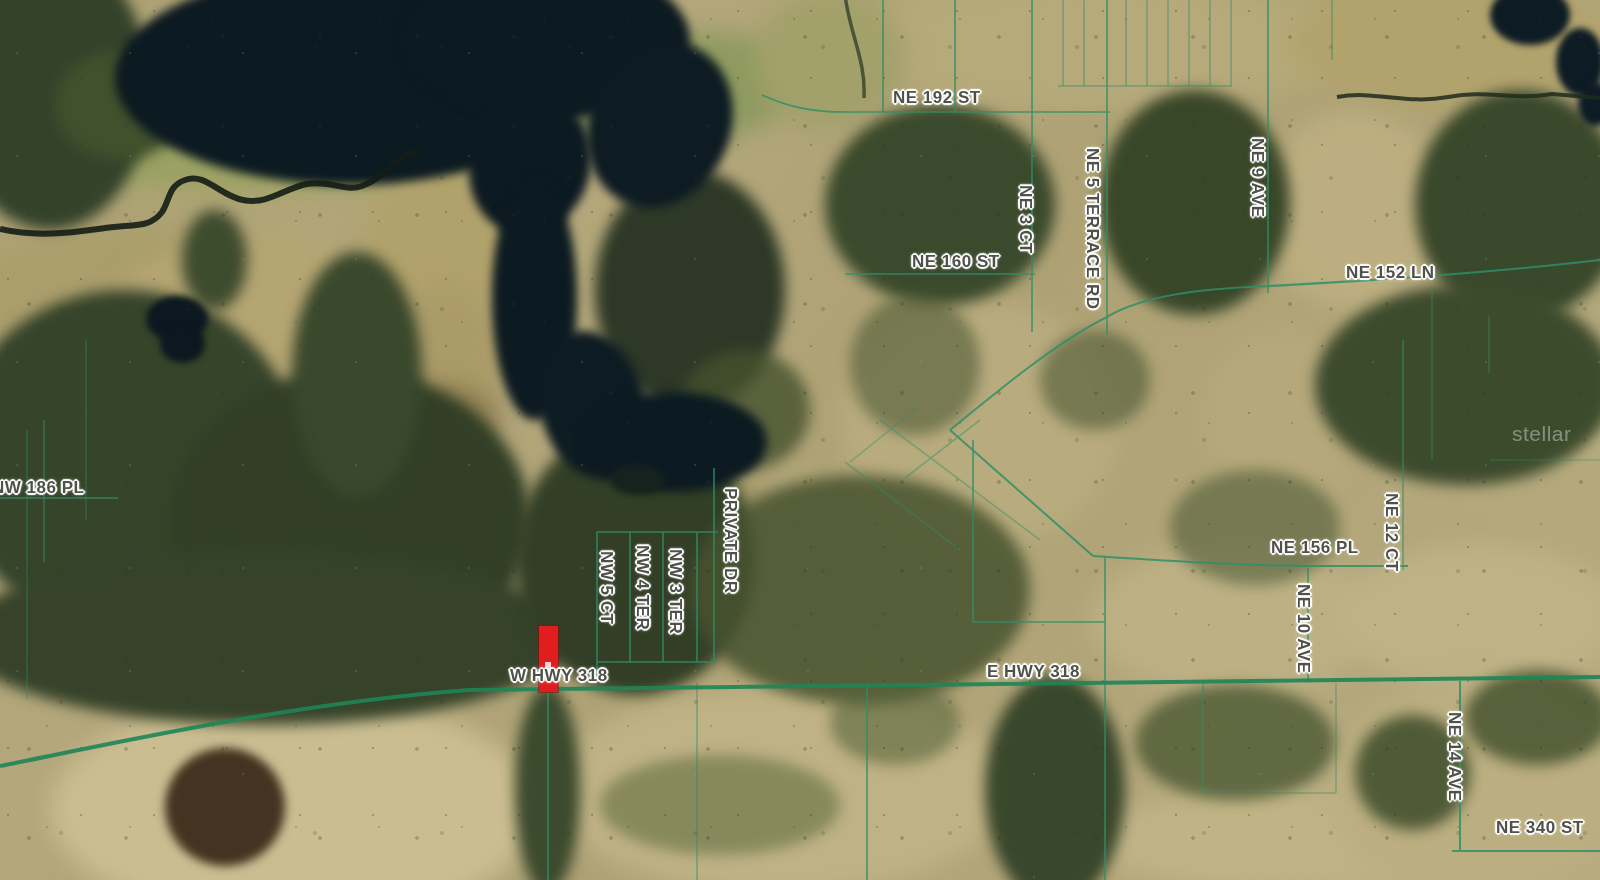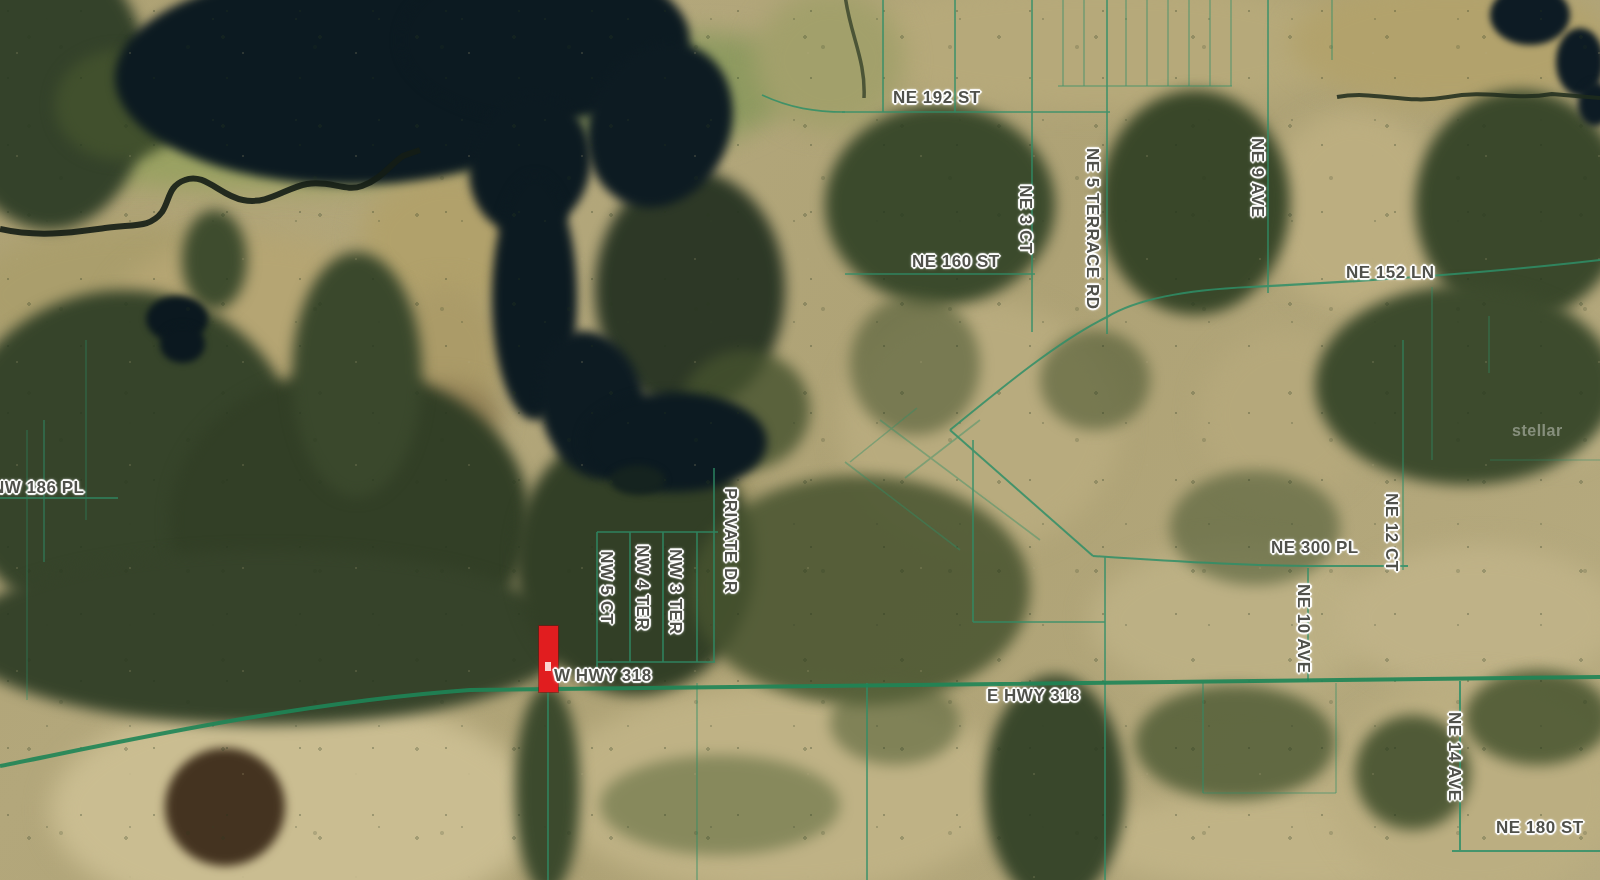--- a/index.html
+++ b/index.html
@@ -22,21 +22,21 @@
   .lbl{
     position:absolute;font-weight:bold;font-size:17px;letter-spacing:.5px;
     color:#50514b;white-space:nowrap;line-height:20px;
     text-shadow:-2px 0 1px #fff,2px 0 1px #fff,0 -2px 1px #fff,0 2px 1px #fff,
                 -1px -1px 1px #fff,1px 1px 1px #fff,1px -1px 1px #fff,-1px 1px 1px #fff,0 0 4px #fff;
   }
   .lbl.v{transform:rotate(90deg);transform-origin:0 0;}
   #marker{position:absolute;left:539px;top:626px;width:19px;height:66px;
     background:#e11d1f;box-shadow:0 0 0 1px rgba(140,10,10,.55);}
   #marker .spot{position:absolute;left:6px;top:36px;width:6px;height:9px;background:rgba(255,245,240,.85);}
-  #watermark{position:absolute;left:1512px;top:422px;font-size:16px;font-weight:bold;
+  #watermark{position:absolute;left:1512px;top:422px;font-size:21px;font-weight:normal;
     color:rgba(255,255,255,.38);letter-spacing:.5px;}
 </style>
 </head>
 <body>
 
 <div id="map">
 
   <div class="b bl12" style="left:840px;top:-20px;width:520px;height:130px;background:#b6a97a"></div>
   <div class="b bl12" style="left:1265px;top:110px;width:180px;height:200px;background:#bcae80"></div>
   <div class="b bl12" style="left:840px;top:300px;width:280px;height:250px;background:#b8ab7e"></div>
@@ -187,22 +187,22 @@
   <div class="lbl" style="left:912px;top:252px">NE 160 ST</div>
   <div class="lbl" style="left:1346px;top:263px">NE 152 LN</div>
   <div class="lbl v" style="left:1035px;top:185px">NE 3 CT</div>
   <div class="lbl v" style="left:1102px;top:148px">NE 5 TERRACE RD</div>
   <div class="lbl v" style="left:1267px;top:138px">NE 9 AVE</div>
   <div class="lbl" style="left:-8px;top:478px">NW 186 PL</div>
   <div class="lbl v" style="left:740px;top:488px">PRIVATE DR</div>
   <div class="lbl v" style="left:616px;top:551px">NW 5 CT</div>
   <div class="lbl v" style="left:652px;top:545px">NW 4 TER</div>
   <div class="lbl v" style="left:685px;top:549px">NW 3 TER</div>
-  <div class="lbl" style="left:1271px;top:538px">NE 300 PL</div>
+  <div class="lbl" style="left:1271px;top:538px">NE 156 PL</div>
   <div class="lbl v" style="left:1401px;top:493px">NE 12 CT</div>
   <div class="lbl v" style="left:1313px;top:584px">NE 10 AVE</div>
-  <div class="lbl" style="left:554px;top:666px">W HWY 318</div>
-  <div class="lbl" style="left:987px;top:686px">E HWY 318</div>
+  <div class="lbl" style="left:510px;top:666px">W HWY 318</div>
+  <div class="lbl" style="left:987px;top:662px">E HWY 318</div>
   <div class="lbl v" style="left:1464px;top:712px">NE 14 AVE</div>
-  <div class="lbl" style="left:1496px;top:818px">NE 180 ST</div>
+  <div class="lbl" style="left:1496px;top:818px">NE 340 ST</div>
 
   <div id="watermark">stellar</div>
 </div>
 
 </body></html>

